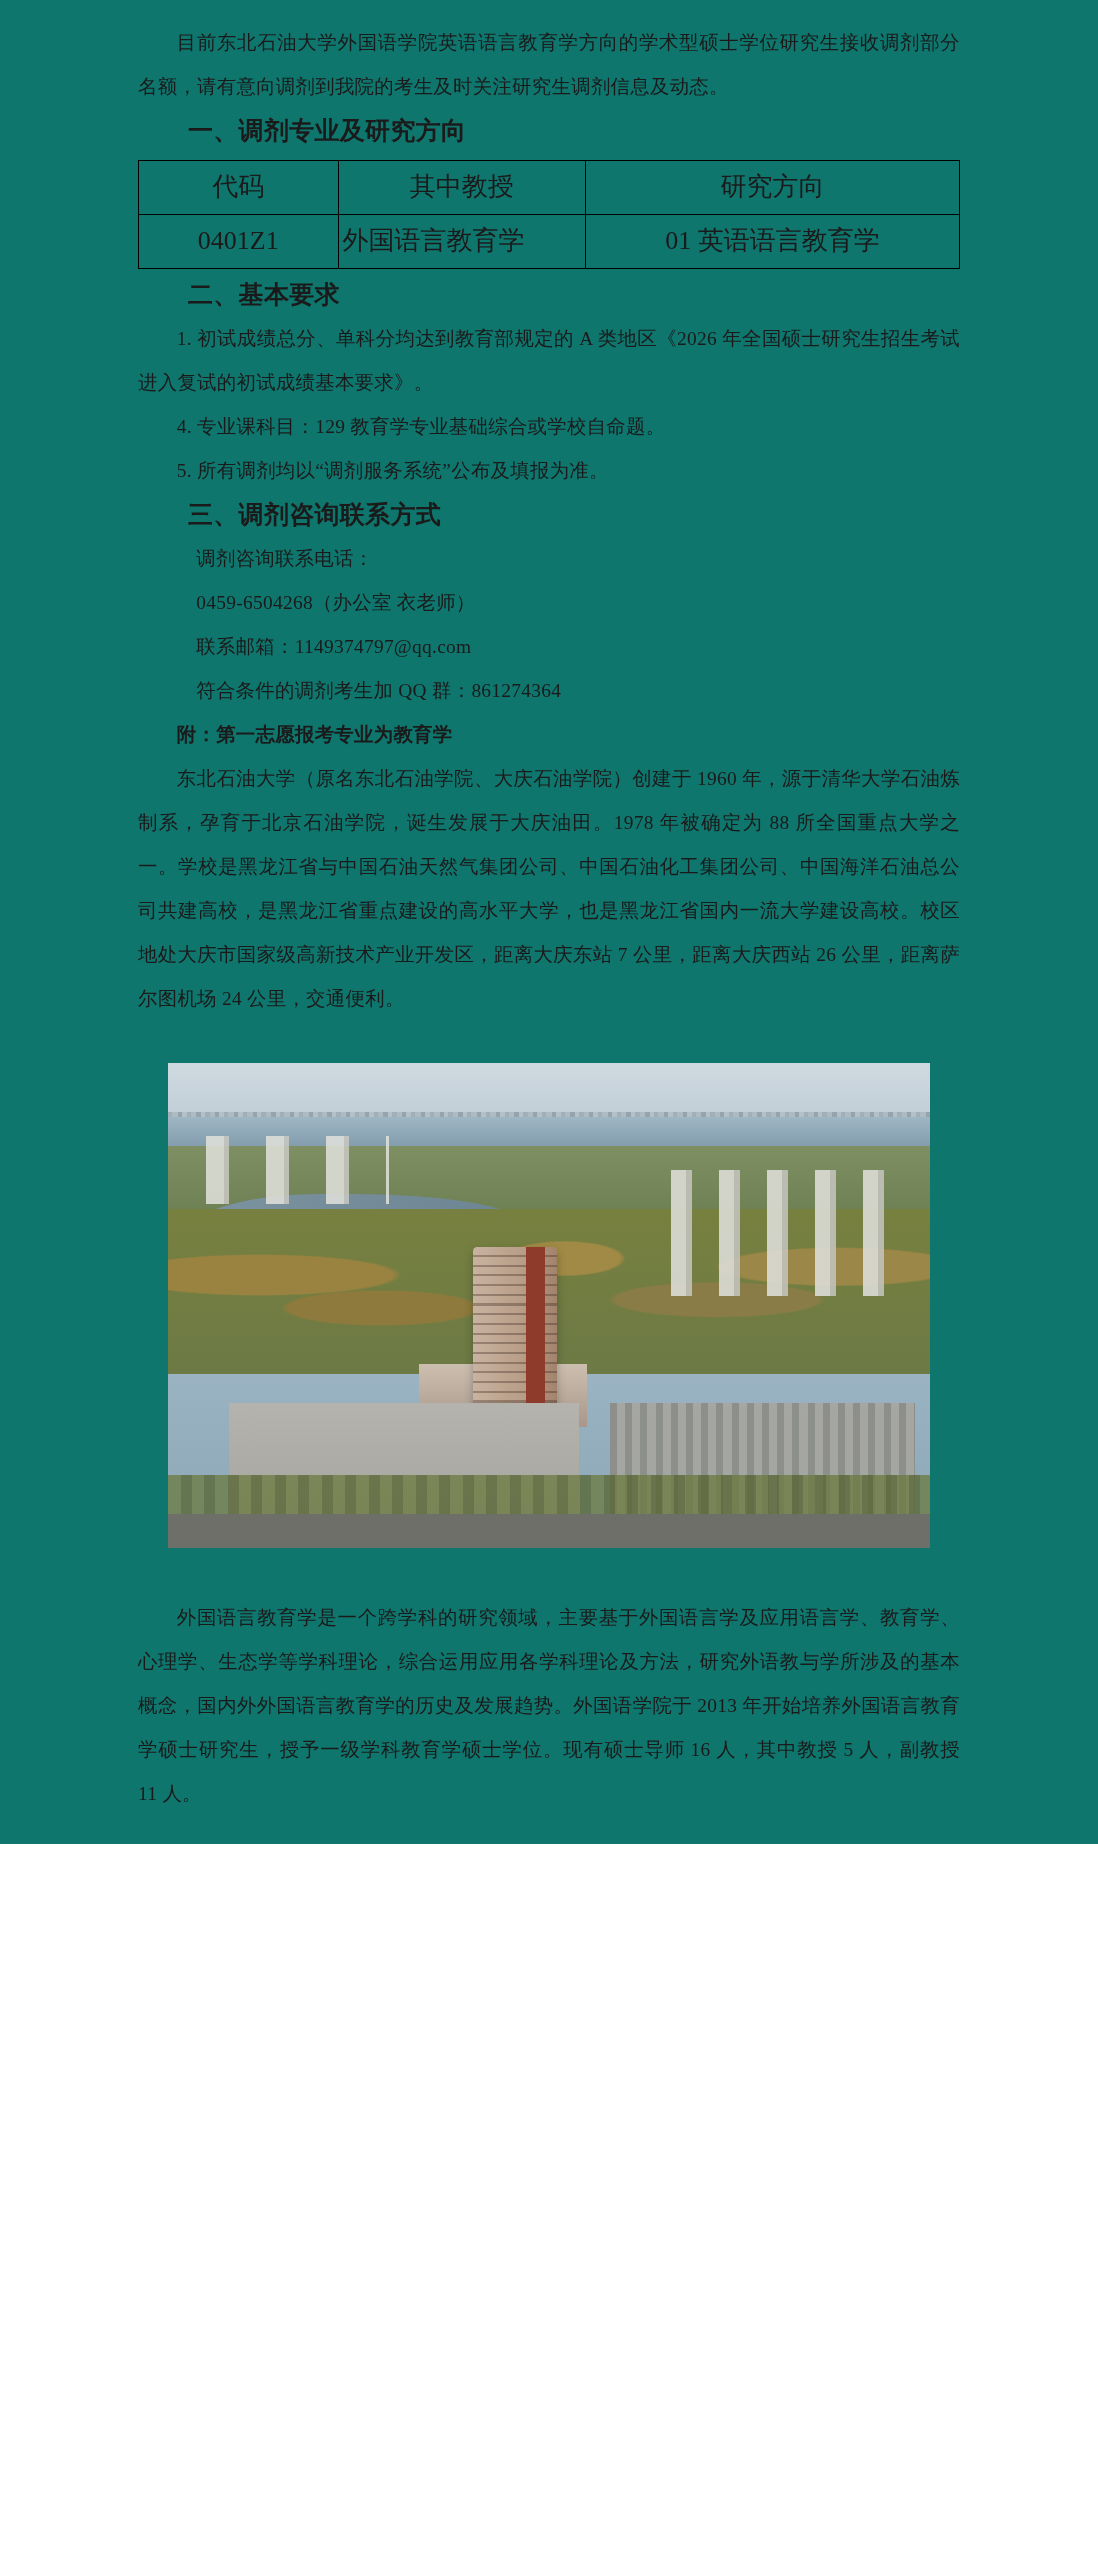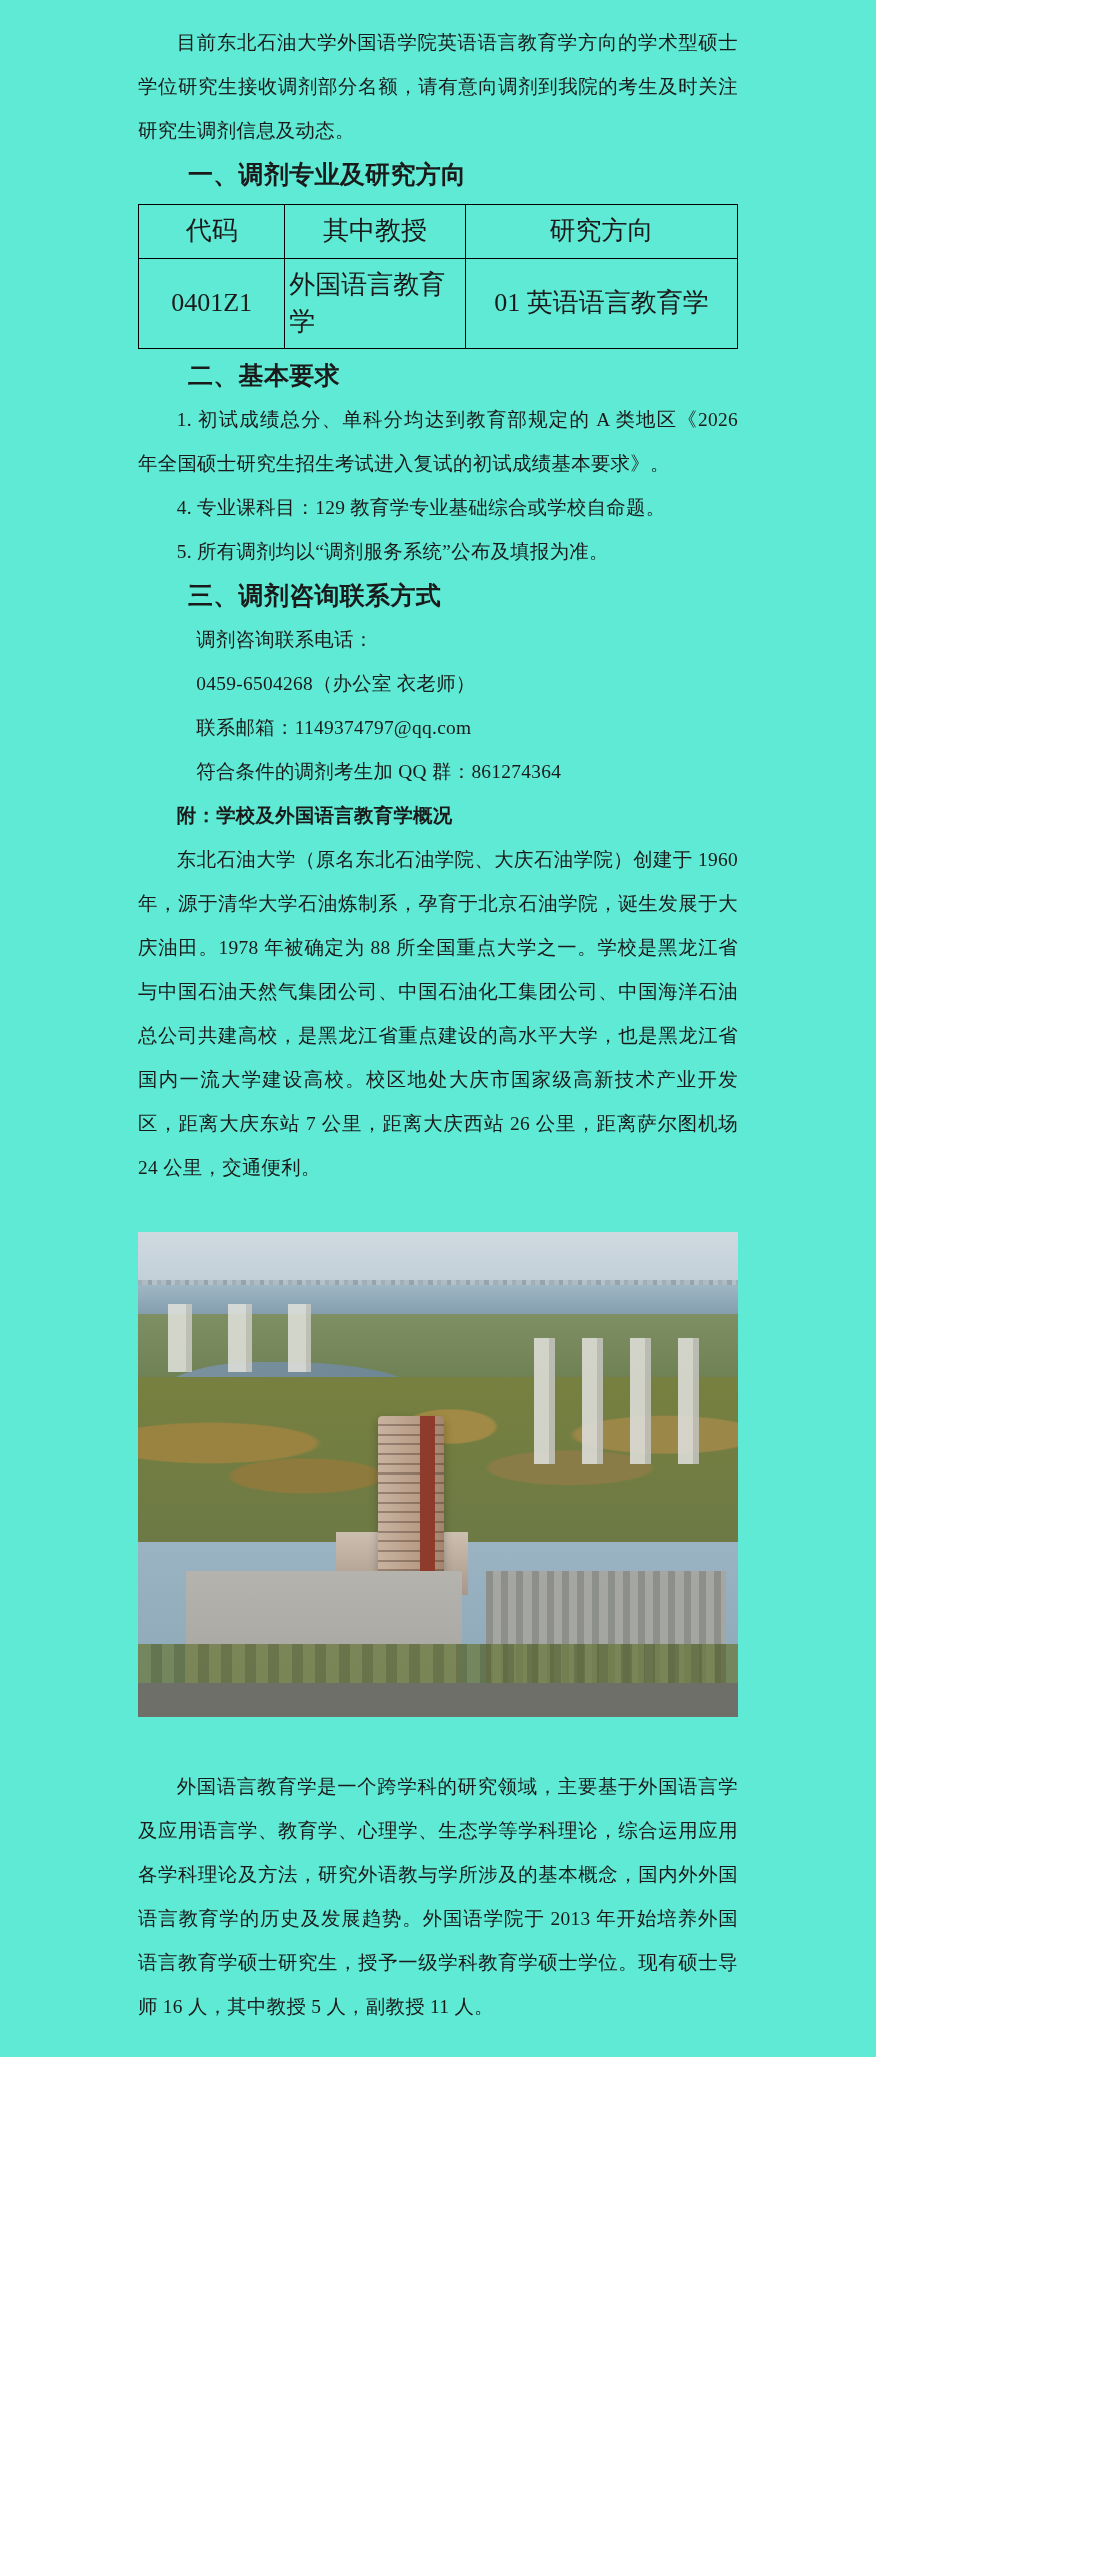--- a/index.html
+++ b/index.html
@@ -6,24 +6,24 @@
     margin: 0;
     padding: 0;
     background: #ffffff;
   }
   body {
     width: 1098px;
     font-family: "Liberation Serif", "DejaVu Serif", serif;
     color: #1a1a1a;
   }
   .page {
-    width: 876px;
+    width: 1098px;
     box-sizing: border-box;
     padding: 21px 138px 28px 138px;
-    background: #5eead4;
+    background: #0f766e;
   }
   p {
     margin: 0;
     font-size: 19.4px;
     line-height: 44px;
     letter-spacing: 0.3px;
     text-align: justify;
     text-justify: inter-ideograph;
   }
   .indent2 {
@@ -218,21 +218,21 @@
   <p class="indent2">4. 专业课科目：129 教育学专业基础综合或学校自命题。</p>
   <p class="indent2">5. 所有调剂均以“调剂服务系统”公布及填报为准。</p>
 
   <p class="heading">三、调剂咨询联系方式</p>
 
   <p class="contact">调剂咨询联系电话：</p>
   <p class="contact">0459-6504268（办公室  衣老师）</p>
   <p class="contact">联系邮箱：1149374797@qq.com</p>
   <p class="contact">符合条件的调剂考生加 QQ 群：861274364</p>
 
-  <p class="appendix">附：学校及外国语言教育学概况</p>
+  <p class="appendix">附：第一志愿报考专业为教育学</p>
 
   <p class="indent2">东北石油大学（原名东北石油学院、大庆石油学院）创建于 1960 年，源于清华大学石油炼制系，孕育于北京石油学院，诞生发展于大庆油田。1978 年被确定为 88 所全国重点大学之一。学校是黑龙江省与中国石油天然气集团公司、中国石油化工集团公司、中国海洋石油总公司共建高校，是黑龙江省重点建设的高水平大学，也是黑龙江省国内一流大学建设高校。校区地处大庆市国家级高新技术产业开发区，距离大庆东站 7 公里，距离大庆西站 26 公里，距离萨尔图机场 24 公里，交通便利。</p>
 
   <div class="photo-wrap">
     <div class="photo">
       <div class="ph-sky"></div>
       <div class="ph-city"></div>
       <div class="ph-water-far"></div>
       <div class="ph-green1"></div>
       <div class="ph-lake"></div>

